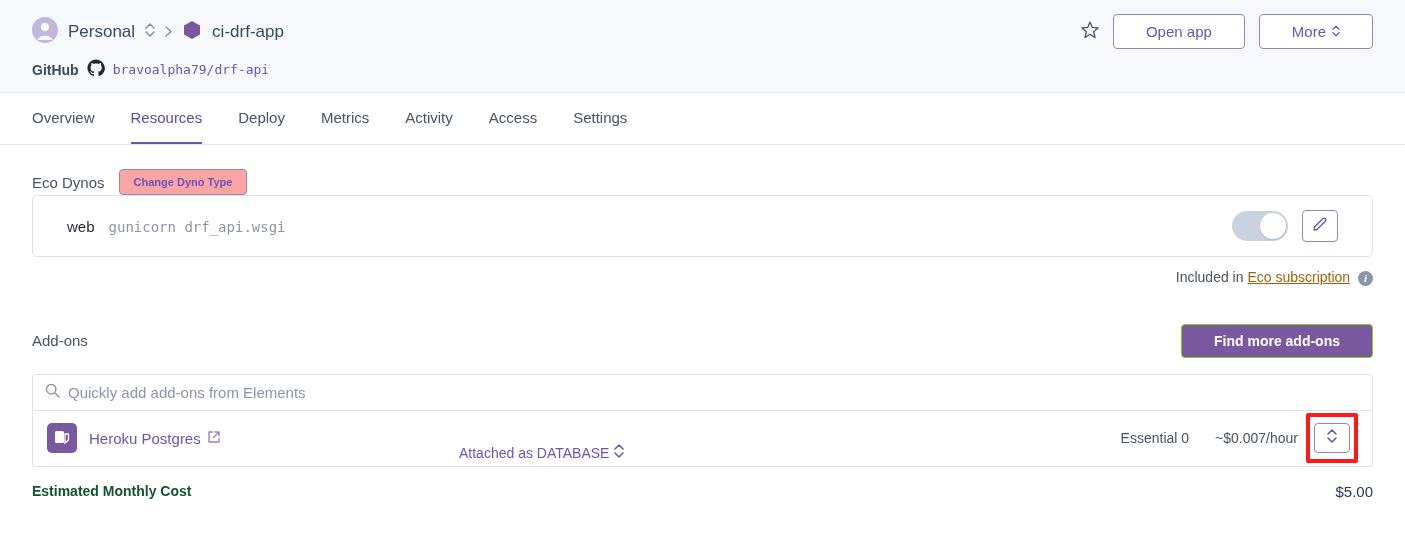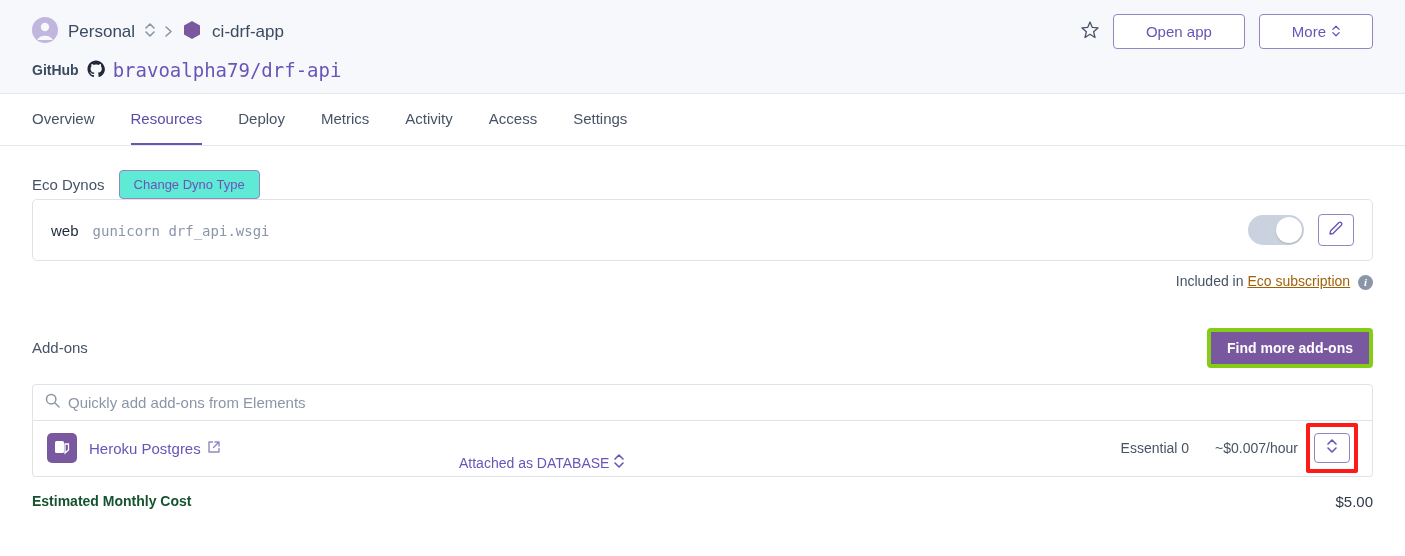--- a/index.html
+++ b/index.html
@@ -16,47 +16,47 @@
   .app-name { font-size: 17px; color: #3a4a60; font-weight: 400; }
   .breadcrumb-right { display: flex; align-items: center; gap: 14px; }
   .star-icon svg { width: 18px; height: 18px; }
   .star-icon { cursor: pointer; }
   .btn-outline { border: 1px solid #9486c3; color: #6a54b8; background: #fff; border-radius: 4px; padding: 8px 32px; font-size: 15px; font-weight: 500; cursor: pointer; display: inline-flex; align-items: center; gap: 6px; }
   .btn-outline .updown-icon svg { width: 8px; height: 12px; }
   
   .github-row { display: flex; align-items: center; gap: 8px; margin-top: 10px; font-size: 14px; }
   .github-label { color: #3a4a60; font-weight: 600; }
   .github-icon svg { width: 18px; height: 18px; }
-  .repo-link { font-family: Consolas, Monaco, monospace; color: #6a54b8; font-size: 19px; }
+  .repo-link { font-family: Consolas, Monaco, monospace; color: #6a54b8; font-size: 13px; }
   
   .tabs { border-bottom: 1px solid #e3e6eb; padding: 0 32px; display: flex; gap: 36px; }
   .tab { padding: 16px 0; font-size: 15px; color: #475366; cursor: pointer; border-bottom: 2px solid transparent; }
   .tab.active { color: #5d4aa8; border-bottom-color: #6a54b8; }
   
   .content { padding: 24px 32px; }
   .section-row { display: flex; align-items: center; gap: 14px; margin-bottom: 0; }
   .section-label { font-size: 15px; color: #475366; }
-  .btn-sm { border: 1px solid #9486c3; color: #6a54b8; background: #5eead4; border-radius: 4px; padding: 6px 14px; font-size: 13px; font-weight: 400; cursor: pointer; }
-  
-  .dyno-card { border: 1px solid #dfe3e8; border-radius: 5px; padding: 14px 18px; display: flex; align-items: center; justify-content: space-between; }
+  .btn-sm { border: 1px solid #9486c3; color: #6a54b8; background: #fca5a5; border-radius: 4px; padding: 6px 14px; font-size: 11px; font-weight: 700; cursor: pointer; }
+  
+  .dyno-card { border: 1px solid #dfe3e8; border-radius: 5px; padding: 14px 34px; display: flex; align-items: center; justify-content: space-between; }
   .dyno-left { display: flex; align-items: baseline; gap: 14px; }
   .dyno-type { font-size: 15px; color: #1f2937; }
   .dyno-cmd { font-family: Consolas, Monaco, monospace; font-size: 14px; color: #8a96a8; }
   .dyno-right { display: flex; align-items: center; gap: 14px; }
   .toggle { width: 56px; height: 30px; background: #c9d2de; border-radius: 16px; position: relative; cursor: pointer; }
   .toggle .knob { position: absolute; right: 2px; top: 2px; width: 26px; height: 26px; background: #fff; border-radius: 50%; box-shadow: 0 1px 2px rgba(0,0,0,0.15); }
   .icon-btn { width: 36px; height: 32px; border: 1px solid #9486c3; border-radius: 4px; background: #fff; display: flex; align-items: center; justify-content: center; cursor: pointer; }
   .pencil-icon svg { width: 16px; height: 16px; }
   
   .eco-row { text-align: right; margin-top: 12px; font-size: 14px; color: #475366; }
   .eco-link { color: #a16207; text-decoration: underline; font-weight: 400; }
   .info-icon { display: inline-flex; width: 15px; height: 15px; background: #8a96a8; color: #fff; border-radius: 50%; font-size: 11px; align-items: center; justify-content: center; margin-left: 4px; font-style: italic; font-weight: 600; font-family: Georgia, serif; }
   
   .addons-header { display: flex; justify-content: space-between; align-items: center; margin-top: 38px; margin-bottom: 16px; }
-  .btn-filled { background: #79589f; color: #fff; border: 4px solid #84cc16; border-radius: 4px; padding: 8px 16px; font-size: 14px; font-weight: 600; cursor: pointer; }
+  .btn-filled { background: #79589f; color: #fff; border: 1px solid #84cc16; border-radius: 4px; padding: 8px 32px; font-size: 14px; font-weight: 600; cursor: pointer; }
   
   .search-box { border: 1px solid #dfe3e8; border-radius: 4px; padding: 8px 12px; display: flex; align-items: center; gap: 8px; }
   .search-icon svg { width: 15px; height: 15px; }
   .search-input { border: none; outline: none; flex: 1; font-size: 15px; color: #475366; background: transparent; }
   .search-input::placeholder { color: #8a96a8; }
   
   .addon-row { border: 1px solid #dfe3e8; border-top: none; border-radius: 0 0 4px 4px; padding: 0 14px; display: flex; align-items: center; height: 56px; }
   .addon-icon { width: 30px; height: 30px; background: #79589f; border-radius: 5px; display: flex; align-items: center; justify-content: center; margin-right: 12px; }
   .addon-icon svg { width: 20px; height: 20px; }
   .addon-name { color: #6a54b8; font-size: 15px; font-weight: 500; display: flex; align-items: center; gap: 6px; flex: 0 0 auto; width: 370px; }

